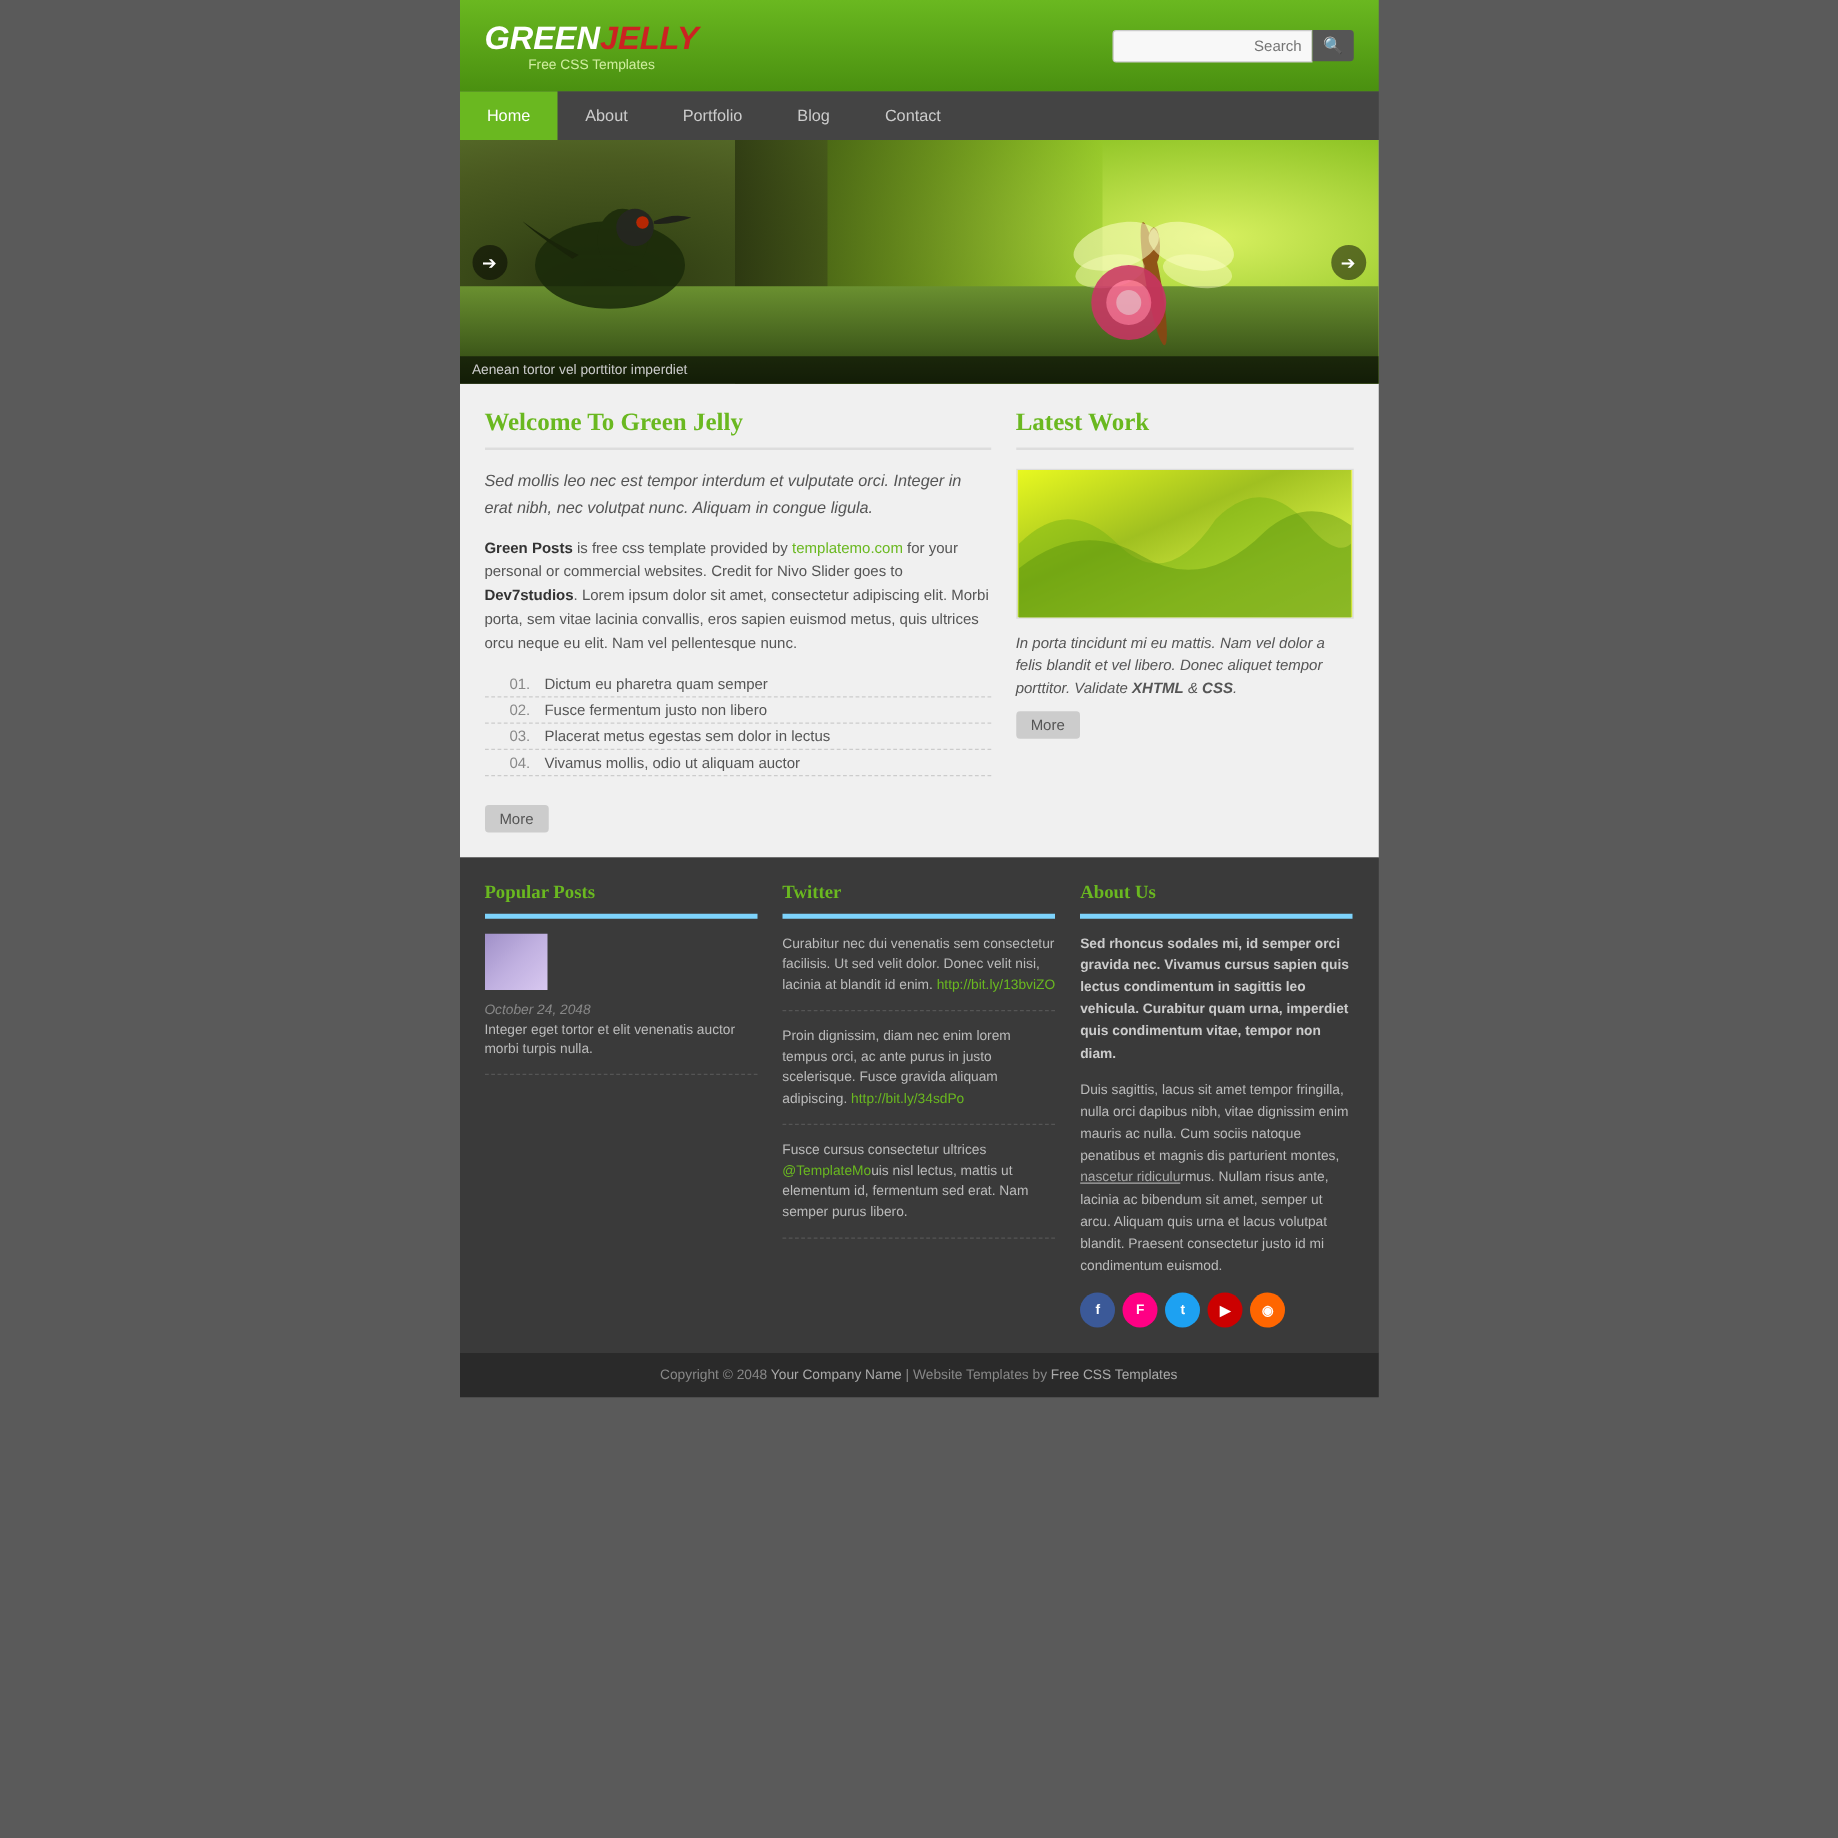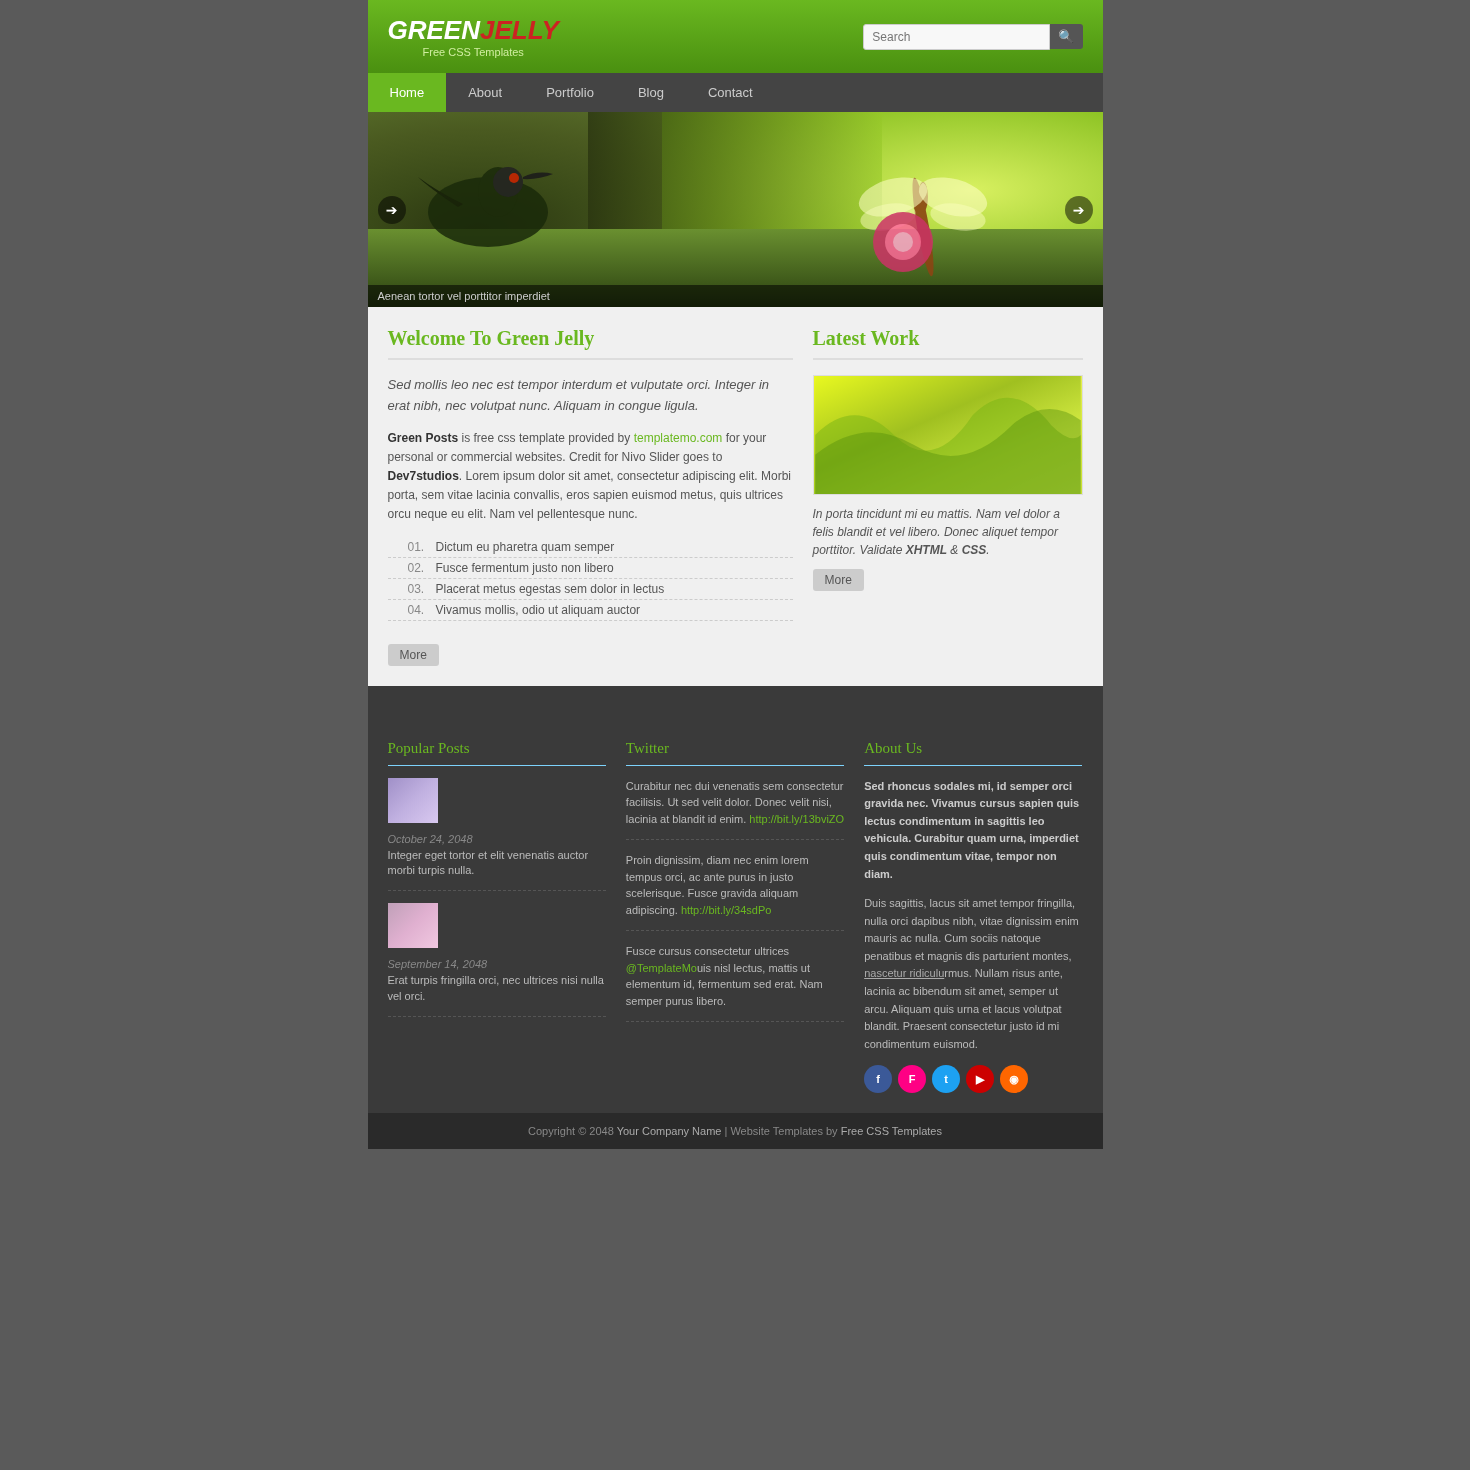--- a/index.html
+++ b/index.html
@@ -5,21 +5,21 @@
     * { margin: 0; padding: 0; box-sizing: border-box; }
     body { background: #5a5a5a; font-family: Arial, sans-serif; font-size: 13px; color: #333; }
 
     #wrapper { width: 735px; margin: 0 auto; }
 
     
     #header { background: linear-gradient(to bottom, #6ab820, #4a9010); padding: 15px 20px; display: flex; align-items: center; justify-content: space-between; position: relative; }
     #logo { }
     #logo .tagline { color: #d0eea0; font-size: 11px; text-align: center; display: block; }
     #search-area { display: flex; align-items: center; }
-    #search-input { width: 187px; padding: 5px 8px; border: 1px solid #ccc; border-radius: 3px 0 0 3px; font-size: 12px; color: #999; background: #f8f8f8; }
+    #search-input { width: 160px; padding: 5px 8px; border: 1px solid #ccc; border-radius: 3px 0 0 3px; font-size: 12px; color: #999; background: #f8f8f8; text-align: right; }
     #search-btn { background: #555; border: none; padding: 5px 8px; cursor: pointer; border-radius: 0 3px 3px 0; color: #fff; font-size: 13px; }
 
     
     #nav { background: #444; padding: 0; }
     #nav ul { list-style: none; display: flex; }
     #nav ul li a { display: block; padding: 12px 22px; color: #ccc; text-decoration: none; font-size: 13px; }
     #nav ul li.active a { background: #6ab820; color: #fff; }
 
     
     #slider { position: relative; background: #888; height: 195px; overflow: hidden; }
@@ -45,21 +45,21 @@
     .more-btn { display: inline-block; background: #ccc; color: #555; padding: 4px 12px; font-size: 12px; text-decoration: none; border-radius: 3px; margin-top: 8px; }
 
     
     .work-image { width: 100%; height: 120px; background: linear-gradient(135deg, #f0f820, #a0c820, #e8f050, #c8e030); border: 1px solid #ddd; margin-bottom: 10px; }
     .work-caption { font-style: italic; font-size: 12px; color: #555; line-height: 1.5; }
     .work-caption strong { font-weight: bold; }
 
     
     #footer-top { background: #3a3a3a; padding: 20px; display: flex; gap: 20px; }
     .footer-col { flex: 1; color: #bbb; }
-    .footer-col h3 { color: #6ab820; font-size: 15px; font-weight: normal; padding-bottom: 8px; border-bottom: 1px solid #7dd3fc; margin-bottom: 12px; font-family: Georgia, serif; margin-top: 34px; }
+    .footer-col h3 { color: #6ab820; font-size: 15px; font-weight: bold; padding-bottom: 8px; border-bottom: 4px solid #7dd3fc; margin-bottom: 12px; font-family: Georgia, serif; }
 
     .popular-post { display: flex; gap: 10px; margin-bottom: 12px; padding-bottom: 12px; border-bottom: 1px dashed #555; flex-direction: column; }
     .post-thumb { width: 50px; height: 45px; background: linear-gradient(135deg, #a090c8, #c0b0e0, #d8c8f0); flex-shrink: 0; }
     .post-thumb-2 { background: linear-gradient(135deg, #c0a0b8, #e0b0d0, #f0c8e0); }
     .post-thumb-3 { background: linear-gradient(135deg, #b8a8c0, #d8c0d8, #f0d8f0); }
     .post-date { color: #888; font-style: italic; font-size: 11px; margin-bottom: 3px; }
     .post-text { color: #bbb; font-size: 11px; line-height: 1.4; }
 
     .twitter-text { color: #bbb; font-size: 11px; line-height: 1.5; margin-bottom: 12px; padding-bottom: 12px; border-bottom: 1px dashed #555; }
     .twitter-text a { color: #6ab820; text-decoration: none; }
@@ -211,27 +211,20 @@
 
     <div class="footer-col">
       <h3>Popular Posts</h3>
       <div class="popular-post">
         <div class="post-thumb"></div>
         <div>
           <div class="post-date">October 24, 2048</div>
           <div class="post-text">Integer eget tortor et elit venenatis auctor morbi turpis nulla.</div>
         </div>
       </div>
-      <div class="popular-post">
-        <div class="post-thumb post-thumb-2"></div>
-        <div>
-          <div class="post-date">September 14, 2048</div>
-          <div class="post-text">Erat turpis fringilla orci, nec ultrices nisi nulla vel orci.</div>
-        </div>
-      </div>
     </div>
 
     <div class="footer-col">
       <h3>Twitter</h3>
       <div class="twitter-text">
         Curabitur nec dui venenatis sem consectetur facilisis. Ut sed velit dolor. Donec velit nisi, lacinia at blandit id enim. <a href="#">http://bit.ly/13bviZO</a>
       </div>
       <div class="twitter-text">
         Proin dignissim, diam nec enim lorem tempus orci, ac ante purus in justo scelerisque. Fusce gravida aliquam adipiscing. <a href="#">http://bit.ly/34sdPo</a>
       </div>

